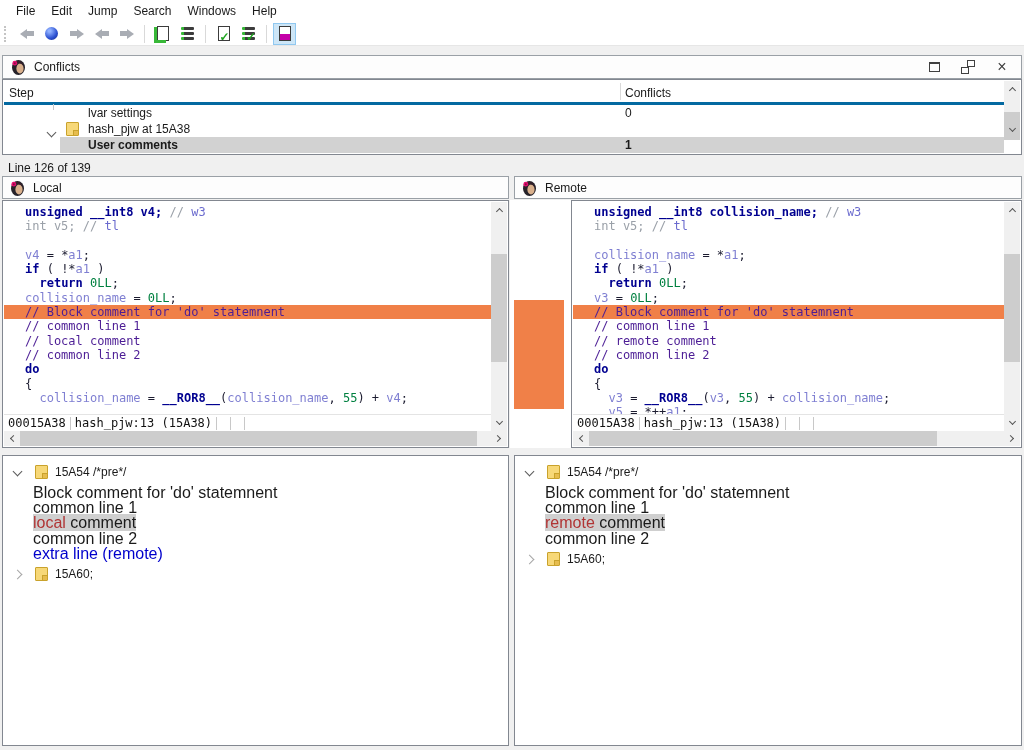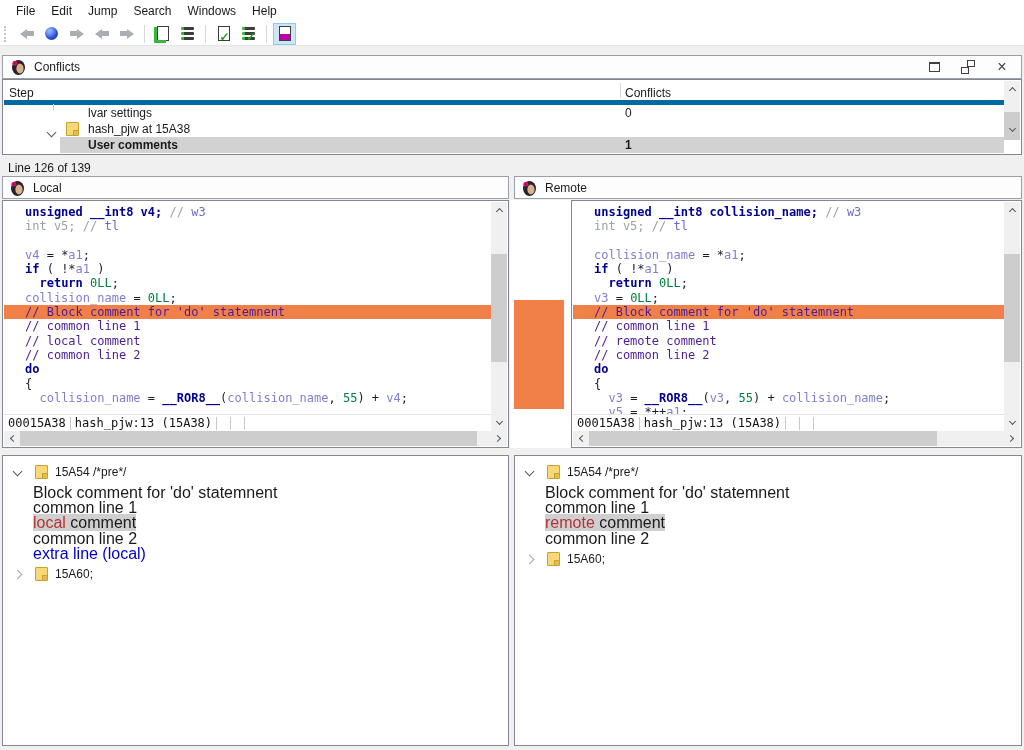--- a/index.html
+++ b/index.html
@@ -36,21 +36,21 @@
   .wbtns { margin-left:auto; display:flex; align-items:center; gap:20px; padding-right:12px; }
   .wb { width:14px; height:12px; display:flex; align-items:center; justify-content:center; }
   .wb-max i { display:block; width:11px; height:10px; border:1px solid #404040; border-top:2px solid #404040; }
   .wb-rest { position:relative; }
   .wb-rest i { position:absolute; width:8px; height:7px; border:1px solid #404040; background:#fdfdfd; }
   .wb-rest i.b { right:0; top:-1px; }
   .wb-rest i.f { left:0; bottom:-1px; }
   .wb-close::before { content:'\00d7'; font-size:16px; color:#404040; line-height:10px; }
 
   .ptable { position:absolute; left:2px; top:79px; width:1020px; height:76px; background:#fff; border:1px solid #828790; }
-  .phead { position:absolute; left:1px; top:1px; right:17px; height:24px; background:#fff; border-bottom:5px solid #0369a1; }
+  .phead { position:absolute; left:1px; top:1px; right:17px; height:24px; background:#fff; border-bottom:3px solid #0369a1; }
   .phead .h1 { position:absolute; left:5px; top:5px; }
   .phead .h2 { position:absolute; left:621px; top:5px; }
   .phead .colsep { position:absolute; left:616px; top:2px; bottom:2px; width:1px; background:#d9d9d9; }
   .prows { position:absolute; left:1px; top:25px; right:17px; }
   .prow { position:relative; height:16px;padding-left:17px; }
   .prow .sel { position:absolute; left:56px; right:0; top:0; bottom:0; background:#d2d2d2; }
   .prow .lbl { position:absolute; left:84px; top:1px; }
   .prow .cfl { position:absolute; left:621px; top:1px; }
   .prow.bold .lbl, .prow.bold .cfl { font-weight:bold; }
   .prow .chvbox { position:absolute; left:44px; top:4px; }
@@ -368,21 +368,21 @@
           <span class="chv down"></span>
         </span>
         <span class="fold"></span>
         <span>15A54 /*pre*/</span>
       </div>
       <div class="tlines">
         <div class="tline"><span class="t-pl">Block comment for 'do' statemnent</span></div>
         <div class="tline"><span class="t-pl">common line 1</span></div>
         <div class="tline"><span class="hlg"><span class="t-rd">local</span><span class="t-pl"> comment</span></span></div>
         <div class="tline"><span class="t-pl">common line 2</span></div>
-        <div class="tline"><span class="t-bl">extra line (local)</span></div>
+        <div class="tline"><span class="t-bl">extra line (remote)</span></div>
       </div>
       <div class="grow">
         <span class="chvbox">
           <span class="chv right"></span>
         </span>
         <span class="fold"></span>
         <span>15A60;</span>
       </div>
     </div>
   <div class="tpane remote" id="tree-remote">

